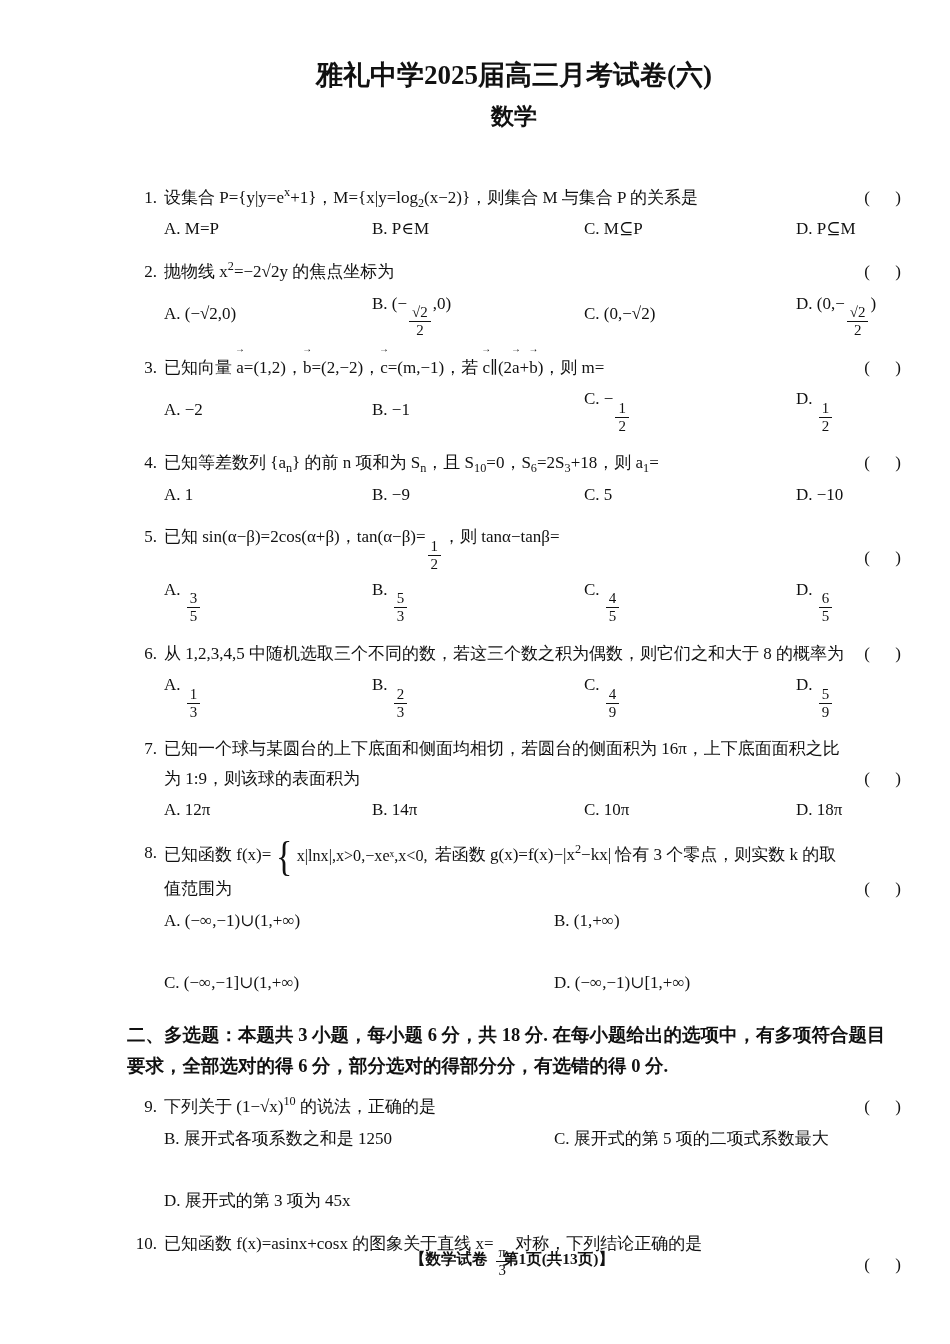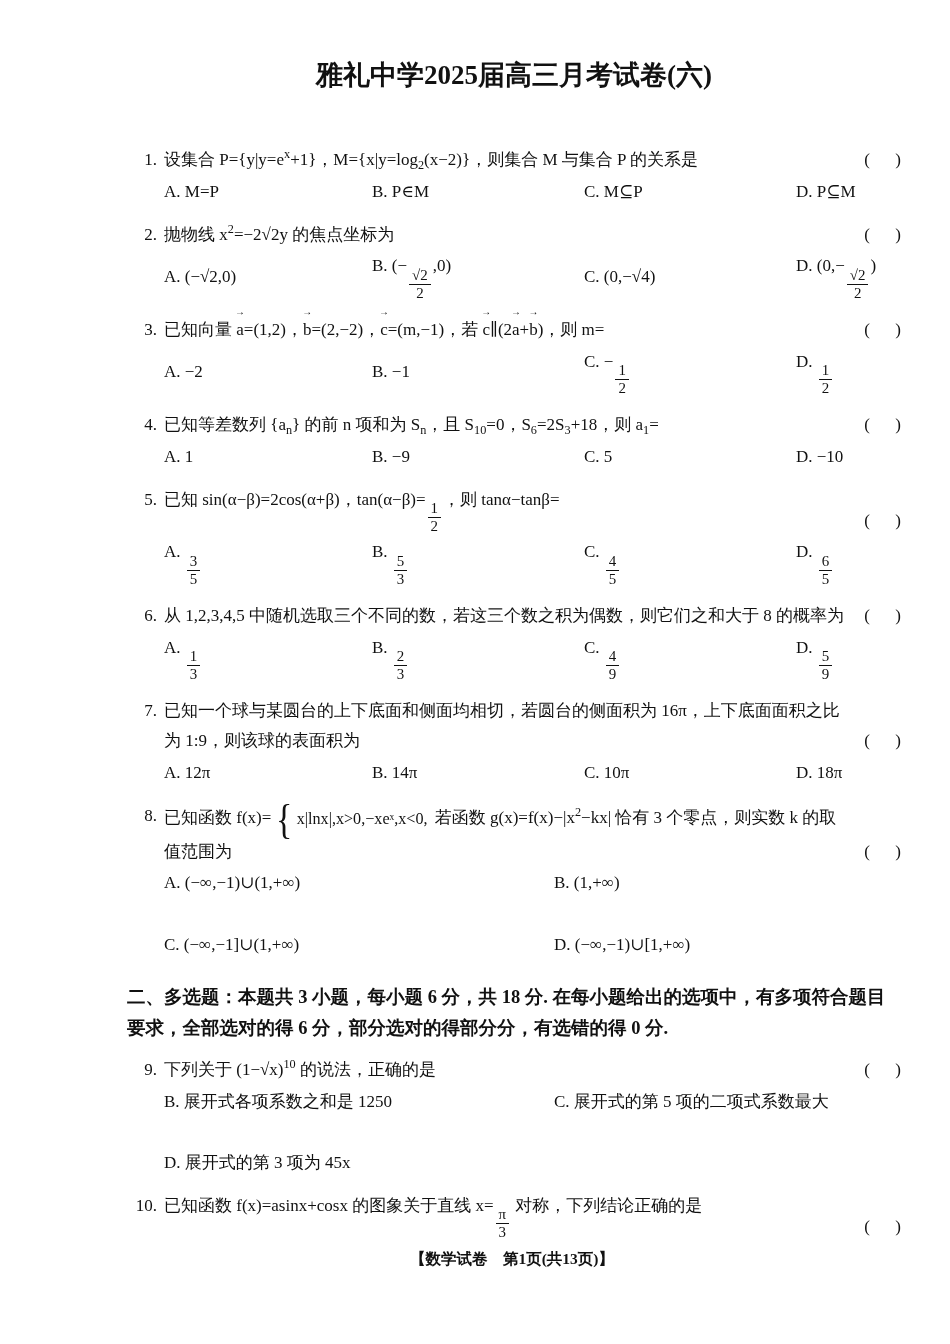--- a/index.html
+++ b/index.html
@@ -71,20 +71,21 @@
     font-weight:bold;font-size:15.5px;
   }
 </style>
 </head>
 <body>
 
 <div class="page">
 
   <div class="title-block">
     <h1>雅礼中学2025届高三月考试卷(六)</h1>
+    <h2>数学</h2>
   </div>
 
   <section>
     <div id="qs1">
   <div class="question">
     <div class="q-head">
       <span class="q-num">1.</span>
       <span class="q-stem">设集合 P={y|y=e<sup>x</sup>+1}，M={x|y=log<sub>2</sub>(x−2)}，则集合 M 与集合 P 的关系是</span>
       <span class="bracket">(      )</span>
     </div>
@@ -101,21 +102,21 @@
       <span class="q-num">2.</span>
       <span class="q-stem">抛物线 x<sup>2</sup>=−2√2y 的焦点坐标为</span>
       <span class="bracket">(      )</span>
     </div>
     <div class="q-options cols-4">
             <span class="opt">A. (−√2,0)</span>
             <span class="opt">B. (−<span class="frac">
                 <span class="num">√2</span>
                 <span class="den">2</span>
               </span>,0)</span>
-            <span class="opt">C. (0,−√4)</span>
+            <span class="opt">C. (0,−√2)</span>
             <span class="opt">D. (0,−<span class="frac">
                 <span class="num">√2</span>
                 <span class="den">2</span>
               </span>)</span>
           </div>
   </div>
 
   <div class="question">
     <div class="q-head">
       <span class="q-num">3.</span>

